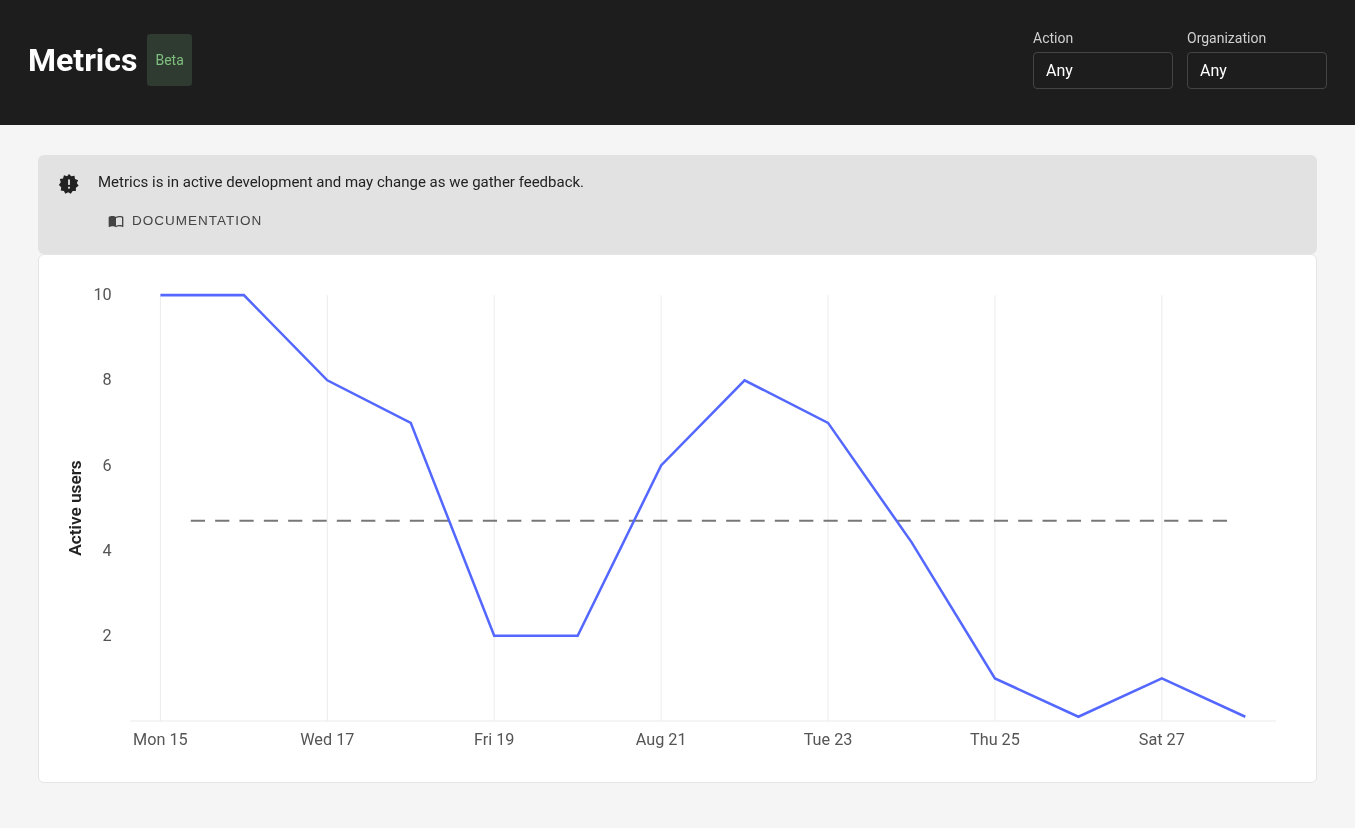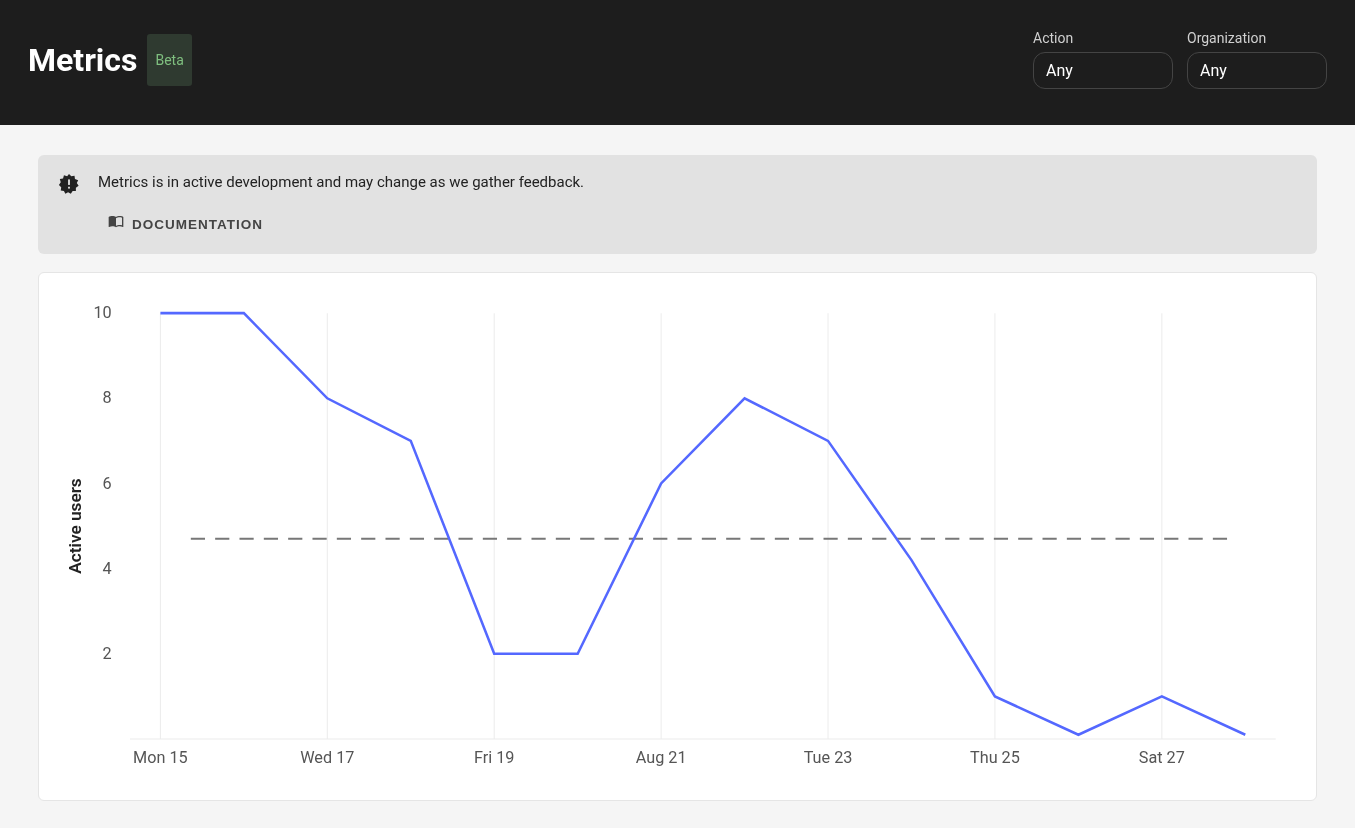--- a/index.html
+++ b/index.html
@@ -46,53 +46,52 @@
     font-size: 14px;
     color: #d0d0d0;
     margin-bottom: 6px;
   }
   .filter-select {
     background: #1d1d1d;
     border: 1px solid #444;
     color: #fff;
     font-size: 16px;
     padding: 8px 12px;
-    border-radius: 12px;
+    border-radius: 4px;
     min-width: 140px;
   }
   .body-pad {
     padding: 30px 38px;
   }
   .notice {
     background: #e2e2e2;
     border-radius: 6px;
     padding: 18px 20px 14px 20px;
     display: flex;
     align-items: flex-start;
     gap: 18px;
-    margin-bottom: 18px;
   }
   .notice-text-col {
     flex: 1;
   }
   .notice-msg {
     font-size: 15px;
     color: #222;
     margin-bottom: 14px;
   }
   .doc-btn {
     display: inline-flex;
-    align-items: flex-end;
+    align-items: flex-start;
     gap: 8px;
     background: none;
     border: none;
     color: #444;
     letter-spacing: 1px;
     font-size: 13.5px;
-    font-weight: 700;
+    font-weight: 400;
     padding: 8px 10px;
     cursor: pointer;
     border-radius: 4px;
   }
   .chart-card {
     background: #fff;
     border-radius: 6px;
     border: 1px solid #e5e5e5;
     padding: 30px 20px 20px 20px;
   }

